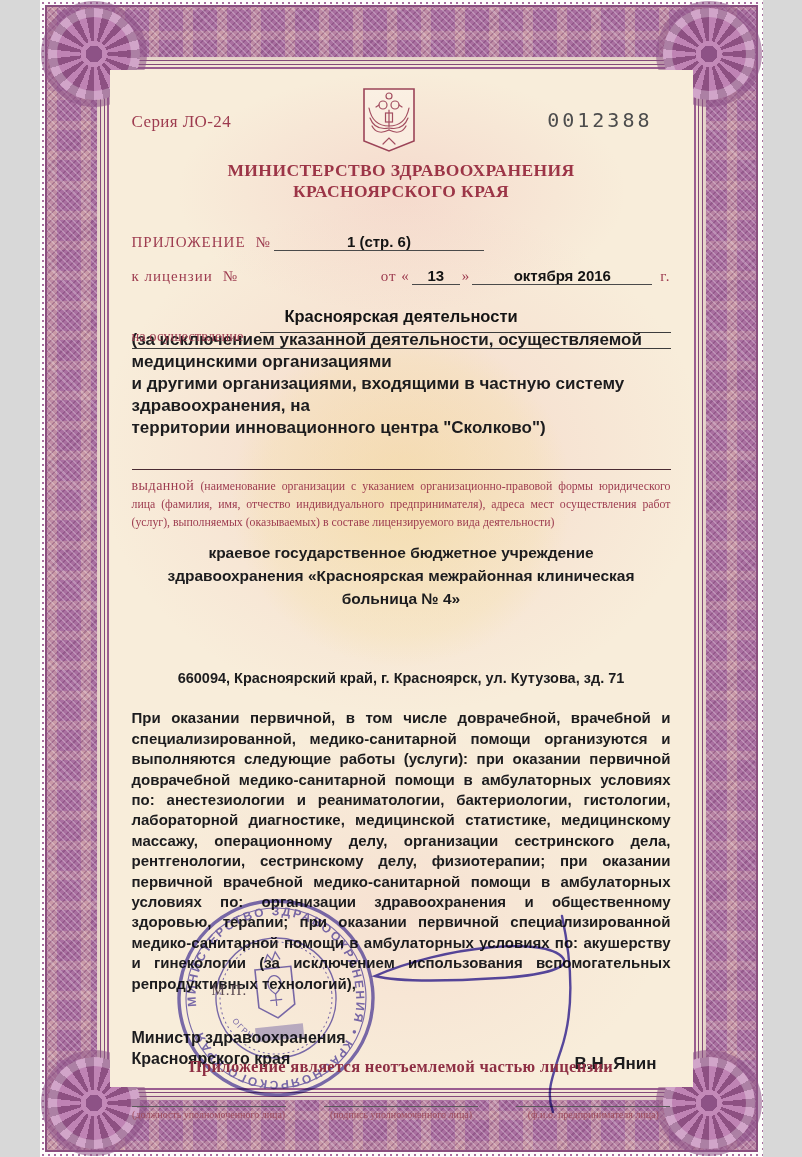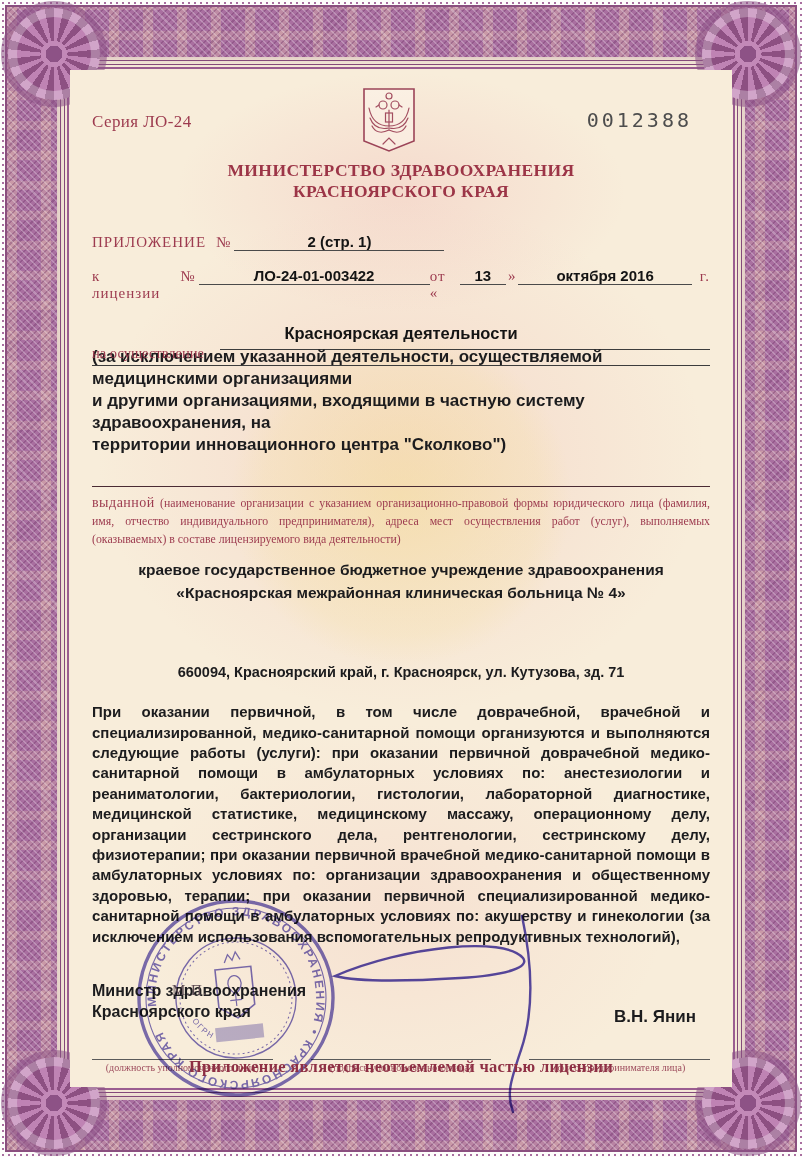--- a/index.html
+++ b/index.html
@@ -1,17 +1,17 @@
 <!DOCTYPE html>
 <html><head>
 <meta charset="utf-8">
 <style>
   html,body{margin:0;padding:0;background:#d8d8d8;}
   .page{
-    position:relative;width:802px;height:1157px;margin:0 auto;overflow:hidden;
+    position:relative;width:723px;height:1157px;margin:0 auto;overflow:hidden;
     background:#fdfdfb;
     font-family:"Liberation Serif", serif;
   }
   
   .band{
     position:absolute;inset:5px;
     background-color:#a96fa0;
     background-image:
       repeating-linear-gradient(45deg, rgba(255,255,255,.24) 0 1.5px, transparent 1.5px 5px),
       repeating-linear-gradient(-45deg, rgba(104,44,97,.32) 0 1.5px, transparent 1.5px 5px),
@@ -150,27 +150,26 @@
       </div>
 
       <div class="ministry">
         <div>МИНИСТЕРСТВО ЗДРАВООХРАНЕНИЯ</div>
         <div>КРАСНОЯРСКОГО КРАЯ</div>
       </div>
 
       <div class="row row-appendix">
         <span class="lbl">ПРИЛОЖЕНИЕ</span>
         <span class="numsign">№</span>
-        <span class="fill uline u1">2 (стр. 1)</span>
+        <span class="fill uline u1">1 (стр. 6)</span>
       </div>
 
       <div class="row row-license">
         <span class="lbl">к лицензии</span>
         <span class="numsign">№</span>
-        <span class="fill uline u2">ЛО-24-01-003422</span>
         <span class="spacer"></span>
         <span class="lbl">от «</span>
         <span class="fill uline u3">13</span>
         <span class="lbl">»</span>
         <span class="fill uline u4">октября 2016</span>
         <span class="lbl" style="margin-left:8px;">г.</span>
       </div>
 
       <div class="activity">
         <div class="act-title">Красноярская деятельности</div>

